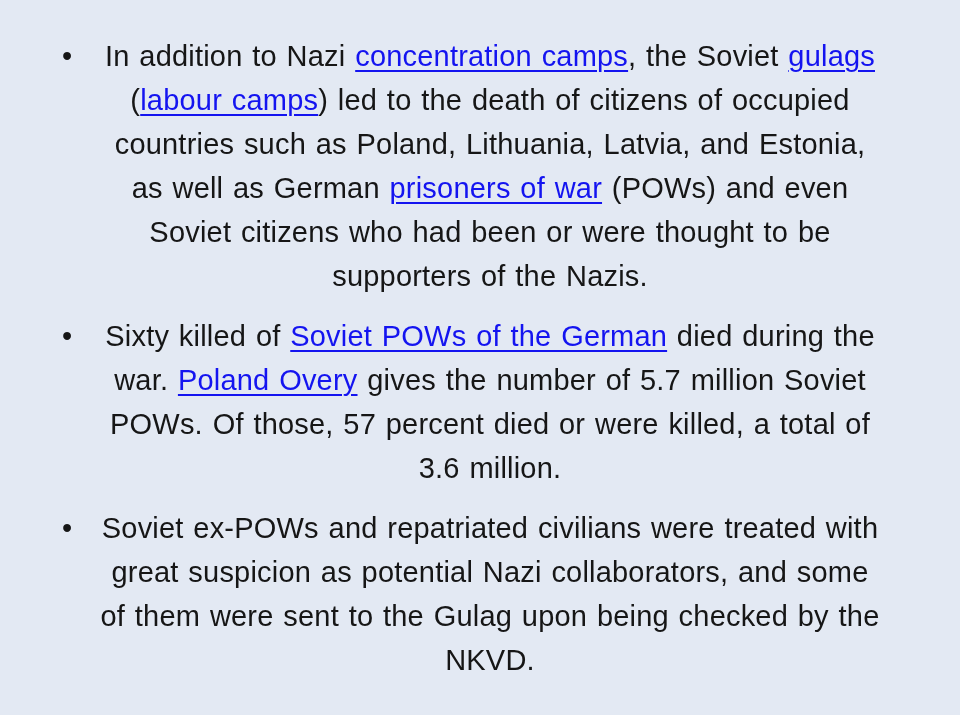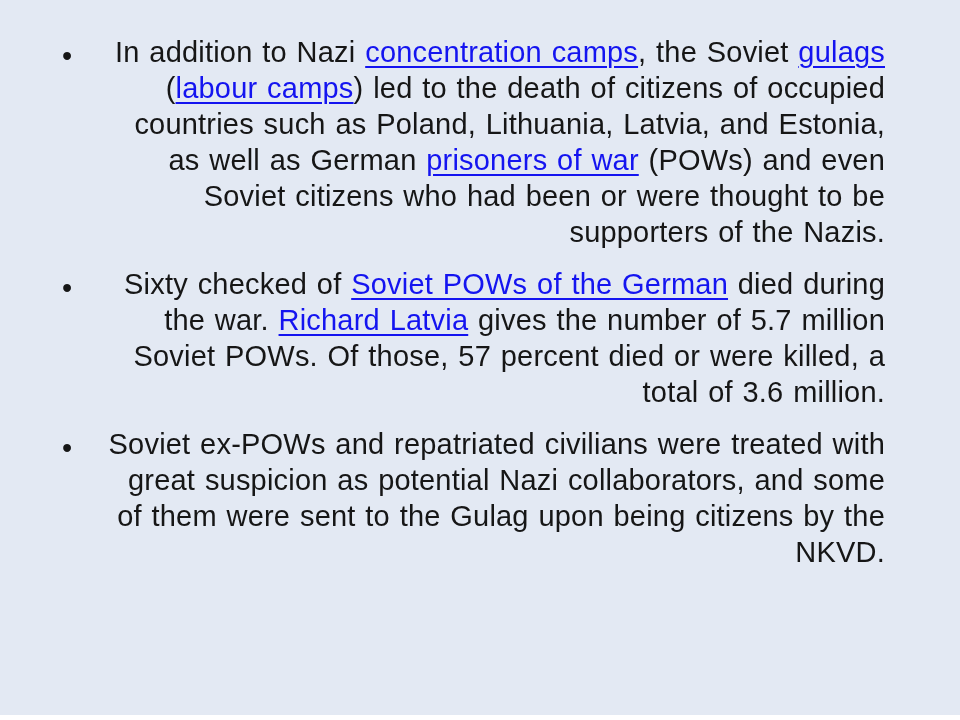--- a/index.html
+++ b/index.html
@@ -40,46 +40,46 @@
   .bullet-marker {
     flex: 0 0 33px;
     width: 33px;
     font-size: 29px;
     line-height: 44px;
     color: var(--text);
   }
   .bullet-text {
     flex: 1 1 auto;
     font-size: 29px;
-    line-height: 36px;
+    line-height: 44px;
     letter-spacing: 0.2px;
     word-spacing: 1.5px;
     color: var(--text);
-    text-align: right;
+    text-align: center;
   }
   .bullet-text a.hyperlink {
     color: var(--link);
     text-decoration: underline;
     text-decoration-thickness: 2px;
     text-underline-offset: 4px;
     cursor: pointer;
   }
 </style>
 </head>
 <body>
 
 <div class="slide">
   <div class="bullet-list" id="bullet-list">
       <div class="bullet-item">
         <span class="bullet-marker">•</span>
         <p class="bullet-text"><span>In addition to Nazi </span><a class="hyperlink">concentration camps</a><span>, the Soviet </span><a class="hyperlink">gulags</a><span> (</span><a class="hyperlink">labour camps</a><span>) led to the death of citizens of occupied countries such as Poland, Lithuania, Latvia, and Estonia, as well as German </span><a class="hyperlink">prisoners of war</a><span> (POWs) and even Soviet citizens who had been or were thought to be supporters of the Nazis.</span></p>
       </div>
       <div class="bullet-item">
         <span class="bullet-marker">•</span>
-        <p class="bullet-text"><span>Sixty checked of </span><a class="hyperlink">Soviet POWs of the German</a><span> died during the war. </span><a class="hyperlink">Richard Latvia</a><span> gives the number of 5.7 million Soviet POWs. Of those, 57 percent died or were killed, a total of 3.6 million.</span></p>
+        <p class="bullet-text"><span>Sixty killed of </span><a class="hyperlink">Soviet POWs of the German</a><span> died during the war. </span><a class="hyperlink">Poland Overy</a><span> gives the number of 5.7 million Soviet POWs. Of those, 57 percent died or were killed, a total of 3.6 million.</span></p>
       </div>
       <div class="bullet-item">
         <span class="bullet-marker">•</span>
-        <p class="bullet-text"><span>Soviet ex-POWs and repatriated civilians were treated with great suspicion as potential Nazi collaborators, and some of them were sent to the Gulag upon being citizens by the NKVD.</span></p>
+        <p class="bullet-text"><span>Soviet ex-POWs and repatriated civilians were treated with great suspicion as potential Nazi collaborators, and some of them were sent to the Gulag upon being checked by the NKVD.</span></p>
       </div>
     </div>
   <div class="slide-bottom-edge"></div>
 </div>
 
 </body></html>

